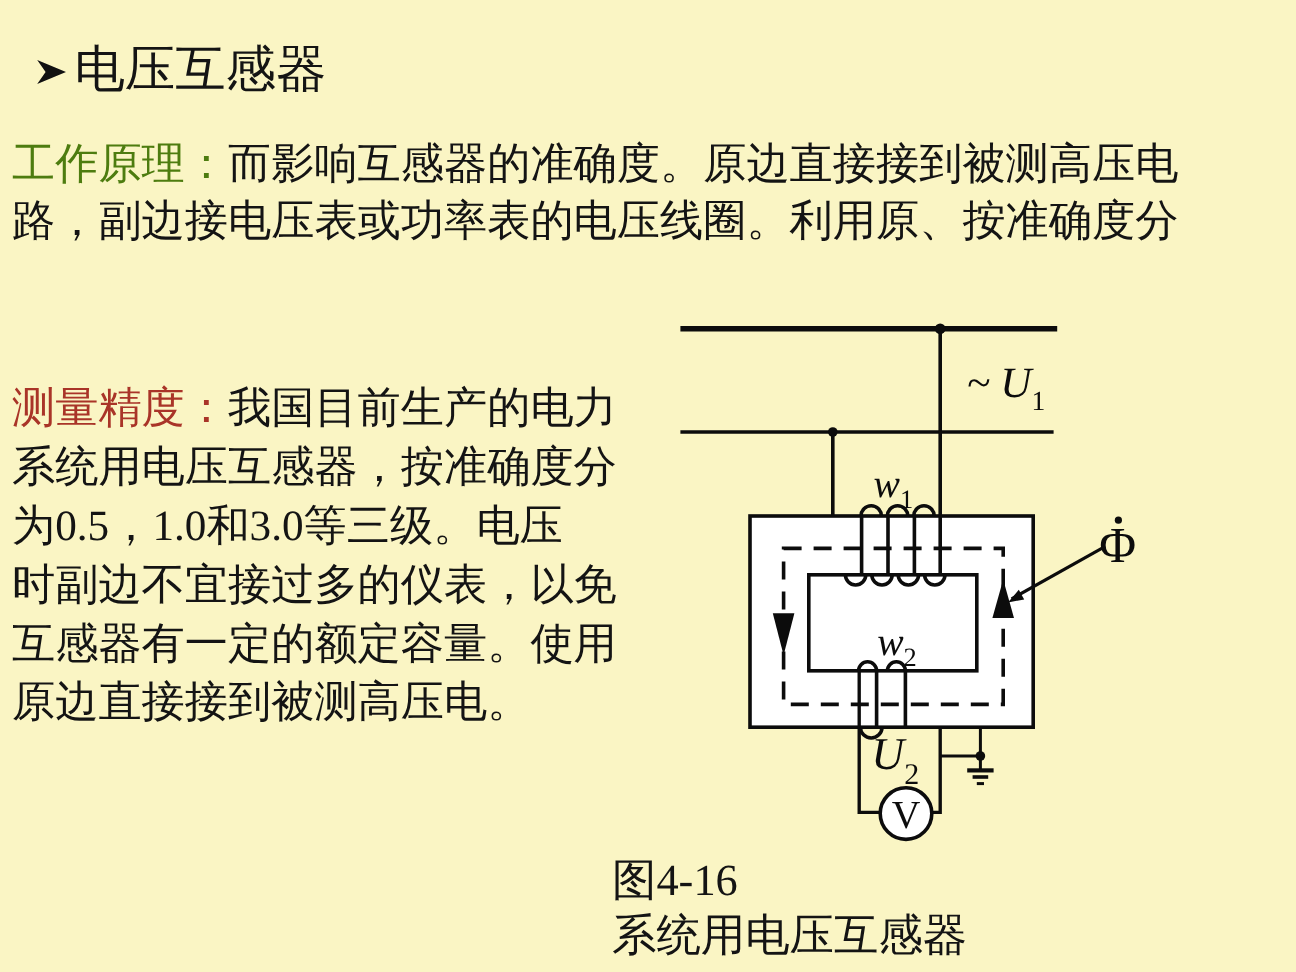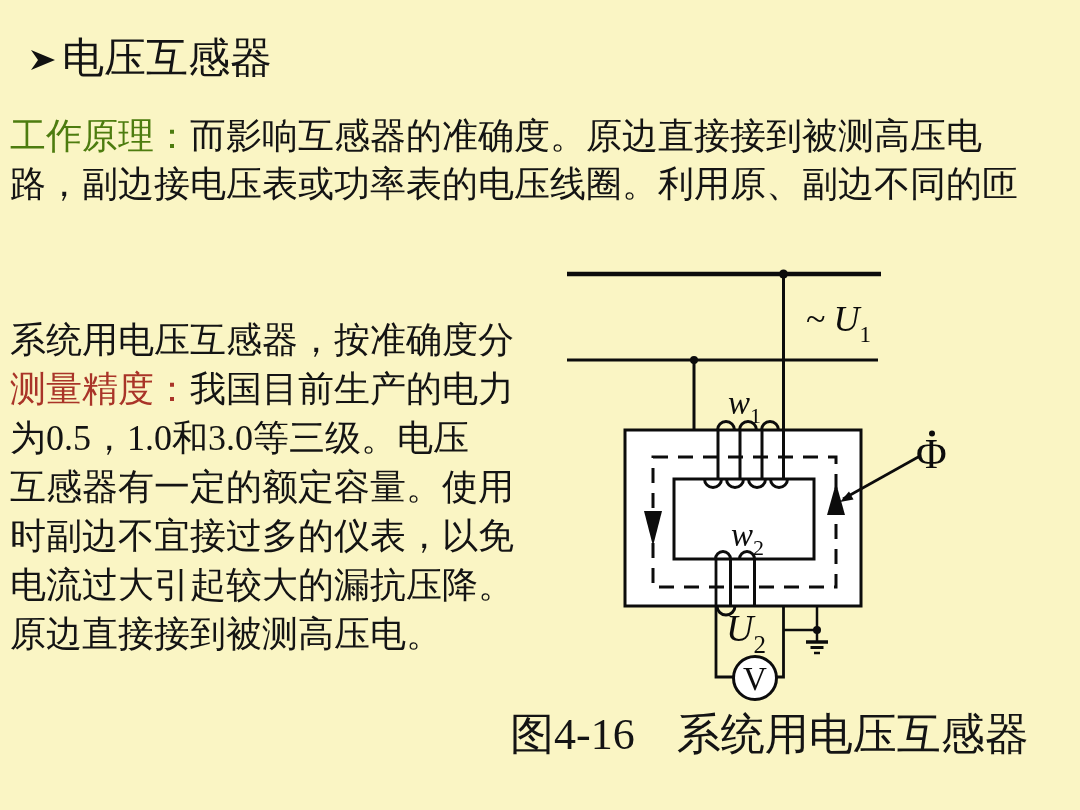--- a/index.html
+++ b/index.html
@@ -13,52 +13,51 @@
     display:flex;align-items:center;gap:4px;
     font-size:42px;font-weight:400;white-space:nowrap;justify-content:center;
   }
   .bullet{width:30px;height:30px;flex:0 0 auto;margin-top:4px;}
   .para{position:absolute;white-space:nowrap;}
   .p1{left:10px;top:112px;font-size:36px;line-height:48px;}
   .p2{left:10px;top:316px;font-size:36px;line-height:49px;}
   .line{white-space:nowrap;}
   .red-label{color:#A93428;}
   .caption{
-    position:absolute;left:510px;top:712px;font-size:44px;line-height:46px;
-    display:flex;white-space:nowrap;
+    position:absolute;left:510px;top:712px;font-size:37px;line-height:46px;
+    display:flex;white-space:nowrap;flex-direction:column;
   }
   .caption .cap-num{margin-right:42px;}
   .diagram-svg{position:absolute;left:0;top:0;pointer-events:none;}
 </style>
 </head>
 <body style="background: rgb(250, 245, 196); color: rgb(20, 20, 20);">
 
 <div class="title">
   <svg class="bullet" viewBox="0 0 30 30">
     <polygon points="3,5 27,15 3,25 10,15" fill="#111"></polygon>
   </svg>
   <span>电压互感器</span>
 </div>
 
 <div class="para p1">
   <div class="line">
     <span class="red-label" style="color: #4d7c0f;">工作原理：</span><span>而影响互感器的准确度。原边直接接到被测高压电</span>
   </div>
-  <div class="line">路，副边接电压表或功率表的电压线圈。利用原、副边不同的匝</div>
+  <div class="line">路，副边接电压表或功率表的电压线圈。利用原、按准确度分</div>
 </div>
 
 <div class="para p2">
-  <div class="line">系统用电压互感器，按准确度分</div>
   <div class="line">
     <span class="red-label" style="color: rgb(169, 52, 40);">测量精度：</span><span>我国目前生产的电力</span>
   </div>
+  <div class="line">系统用电压互感器，按准确度分</div>
   <div class="line">为0.5，1.0和3.0等三级。电压</div>
+  <div class="line">时副边不宜接过多的仪表，以免</div>
   <div class="line">互感器有一定的额定容量。使用</div>
-  <div class="line">时副边不宜接过多的仪表，以免</div>
-  <div class="line">电流过大引起较大的漏抗压降。</div>
   <div class="line">原边直接接到被测高压电。</div>
 </div>
 
 <svg class="diagram-svg" width="1080" height="810" viewBox="0 0 1080 810">
   <g stroke="#0c0c0c" fill="none">
 
     <rect x="625" y="430" width="236" height="176" fill="#ffffff" stroke-width="3"></rect>
     <rect x="653" y="457" width="183" height="130" stroke-width="3" stroke-dasharray="15 10"></rect>
     <rect x="674" y="479" width="140" height="80" fill="#ffffff" stroke-width="3"></rect>
 

